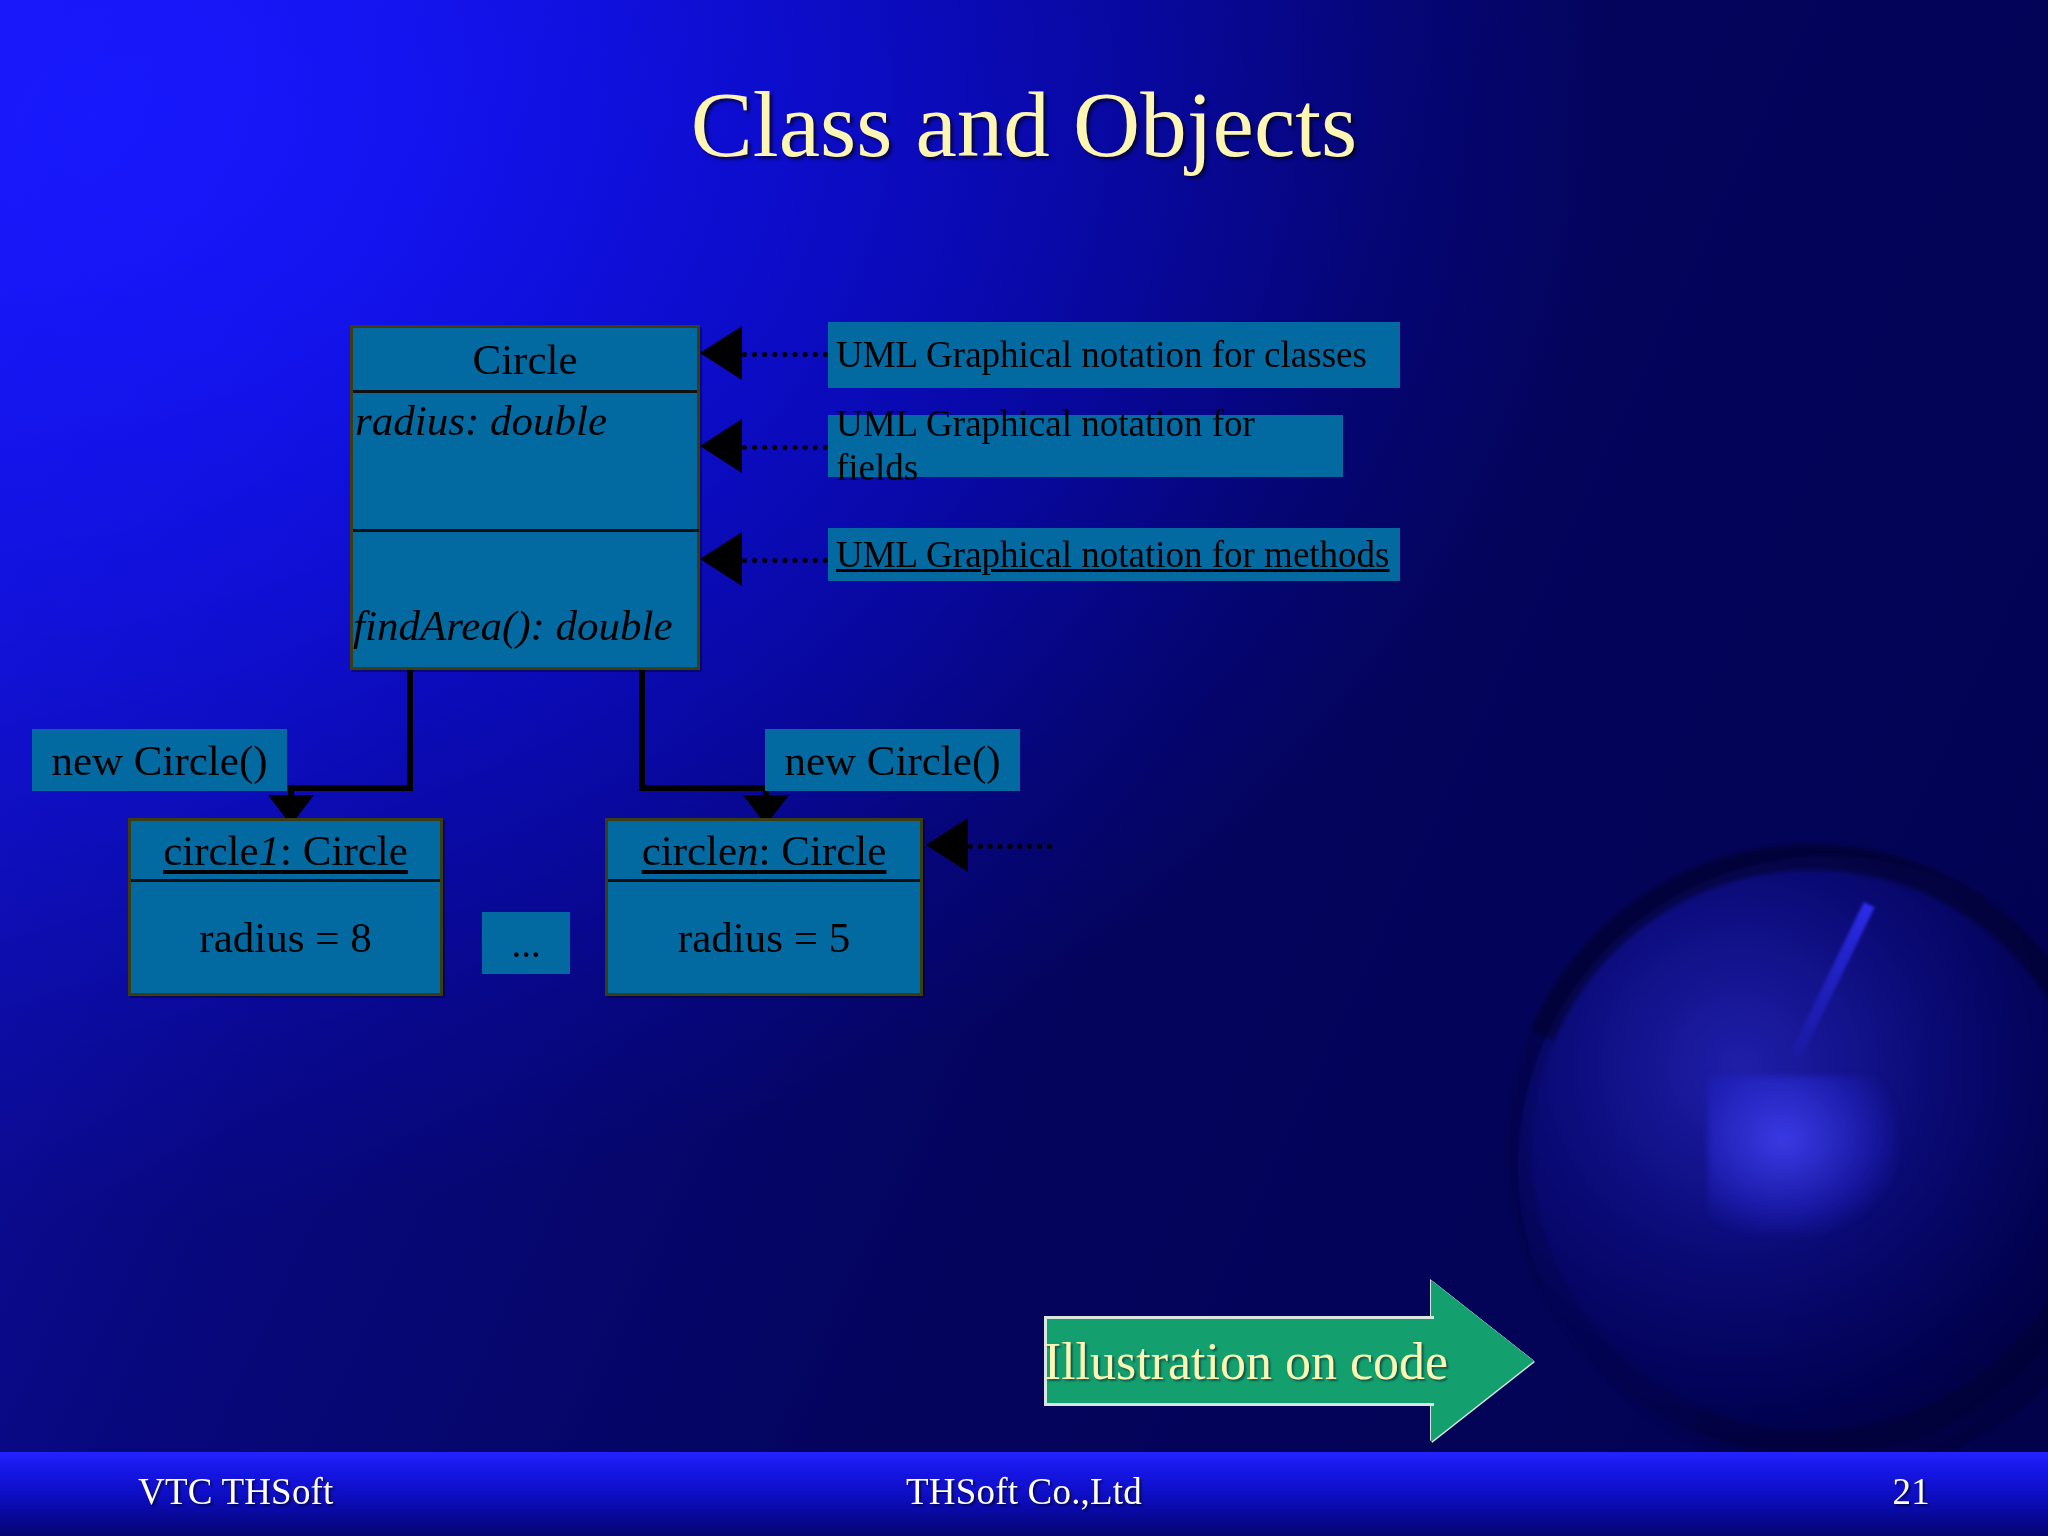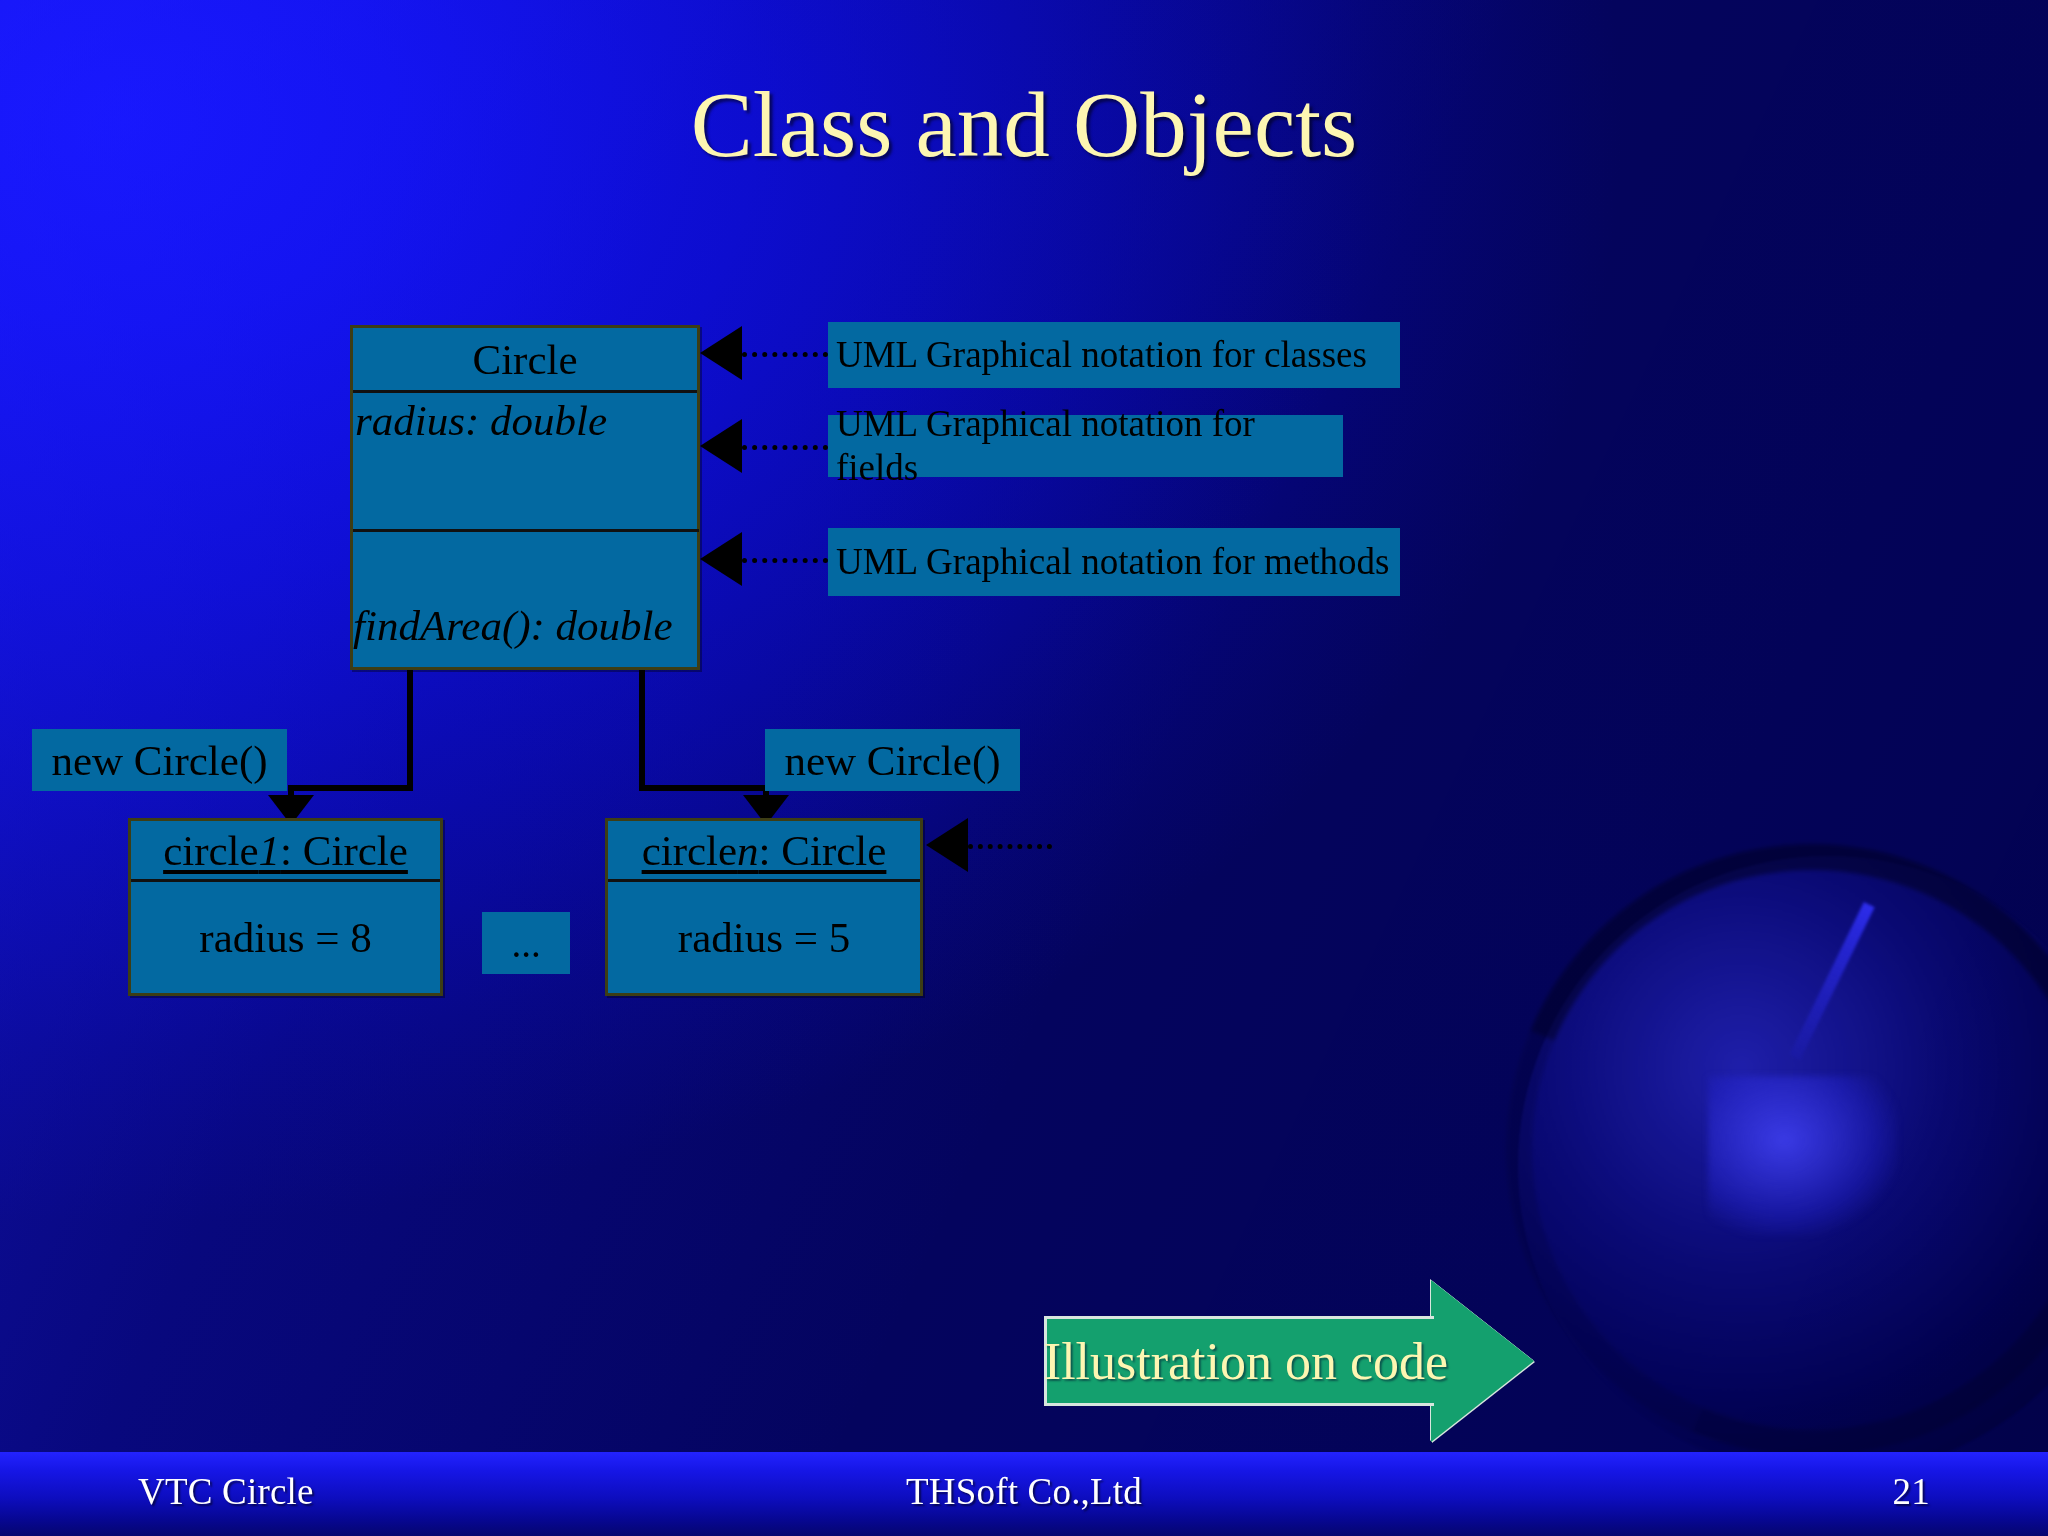--- a/index.html
+++ b/index.html
@@ -129,21 +129,21 @@
   #class-methods-text { width: 100%; text-align: left; padding-top: 72px; }
 
   
   .callout {
     font-size: 37px;
     padding: 8px 6px 8px 8px;
     line-height: 1.18;
   }
   #callout-classes { left: 828px; top: 322px; width: 572px; height: 66px; }
   #callout-fields  { left: 828px; top: 415px; width: 515px; height: 62px; }
-  #callout-methods { left: 828px; top: 528px; width: 572px; height: 68px; }
+  #callout-methods { left: 828px; top: 528px; width: 572px; height: 53px; text-decoration: underline; }
   #callout-objects { left: 1050px; top: 815px; width: 365px; height: 162px; }
 
   
   .leader {
     position: absolute;
     height: 0;
     border-top: 5px dotted #000;
   }
   .arrowhead {
     position: absolute;
@@ -300,17 +300,17 @@
   <div class="arrowhead" style="left:926px; top:818px;"></div>
   <div class="leader" style="left:968px; top:844px; width:84px;"></div>
 
   <div id="green-arrow">
     <div class="head"></div>
     <div class="shaft"></div>
     <div id="green-arrow-label">Illustration on code</div>
   </div>
 
   <div class="footer-band"></div>
-  <div class="footer-text" id="footer-left">VTC Circle</div>
+  <div class="footer-text" id="footer-left">VTC THSoft</div>
   <div class="footer-text" id="footer-center">THSoft Co.,Ltd</div>
   <div class="footer-text" id="footer-right">21</div>
 
 </div>
 
 </body></html>

